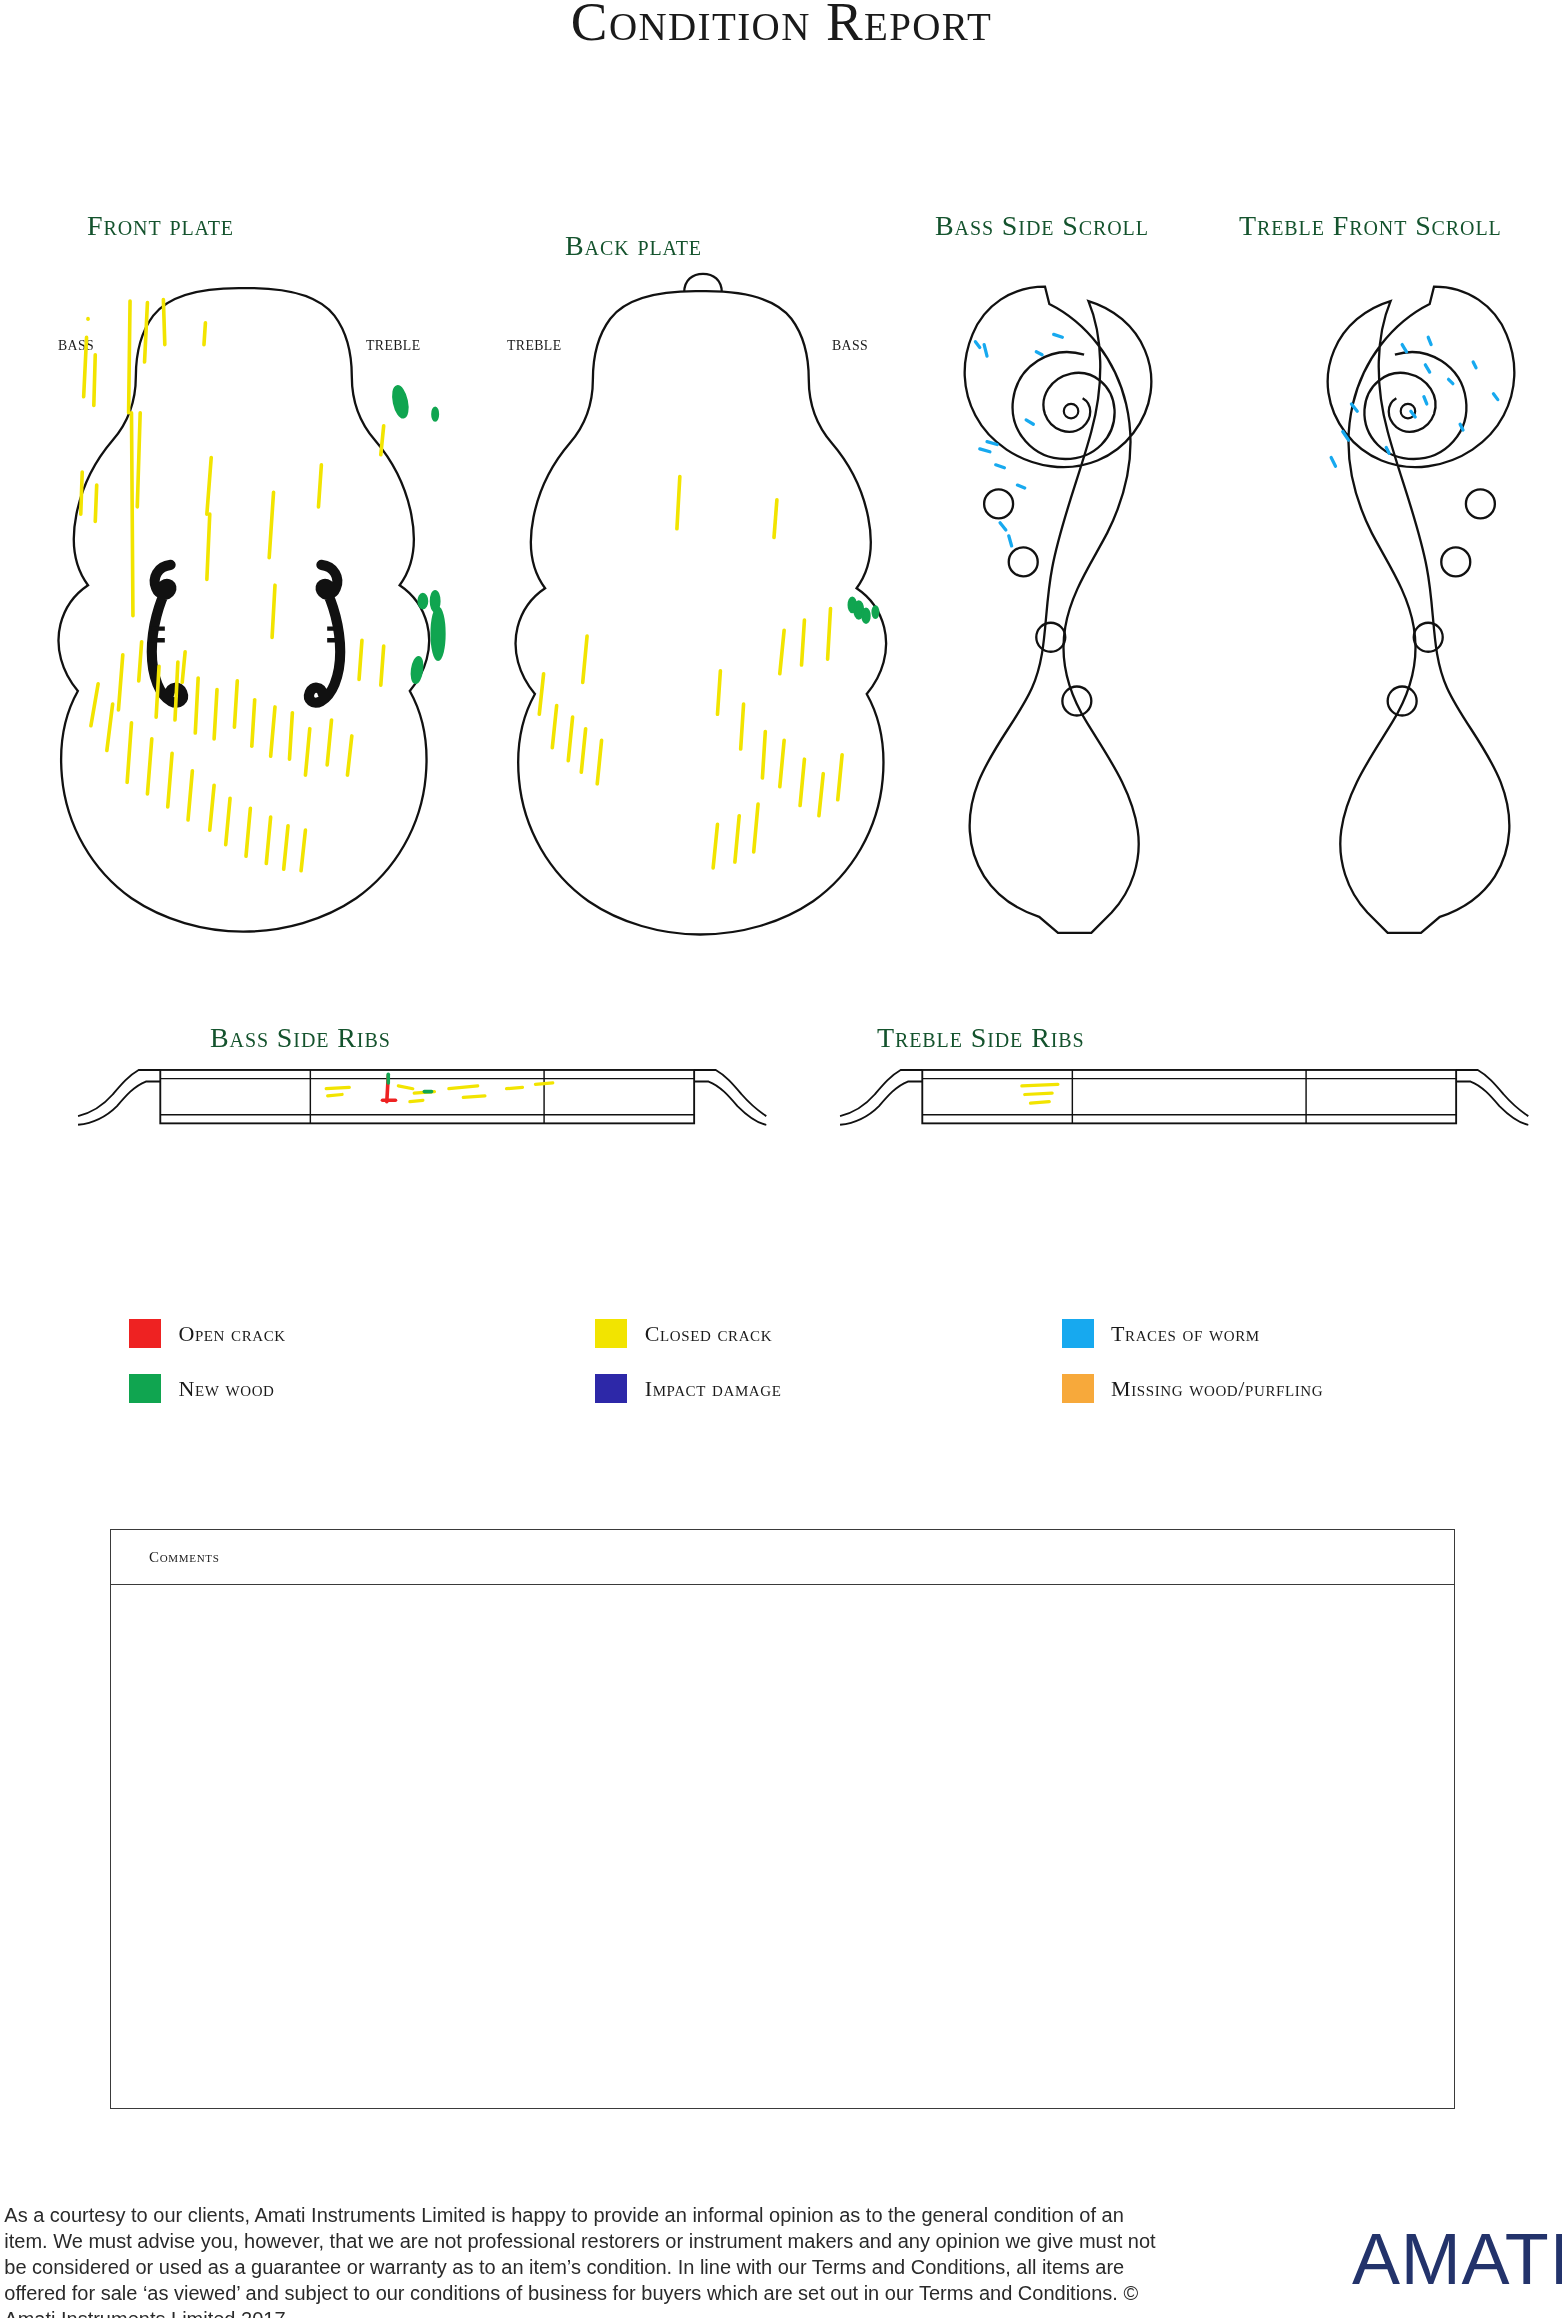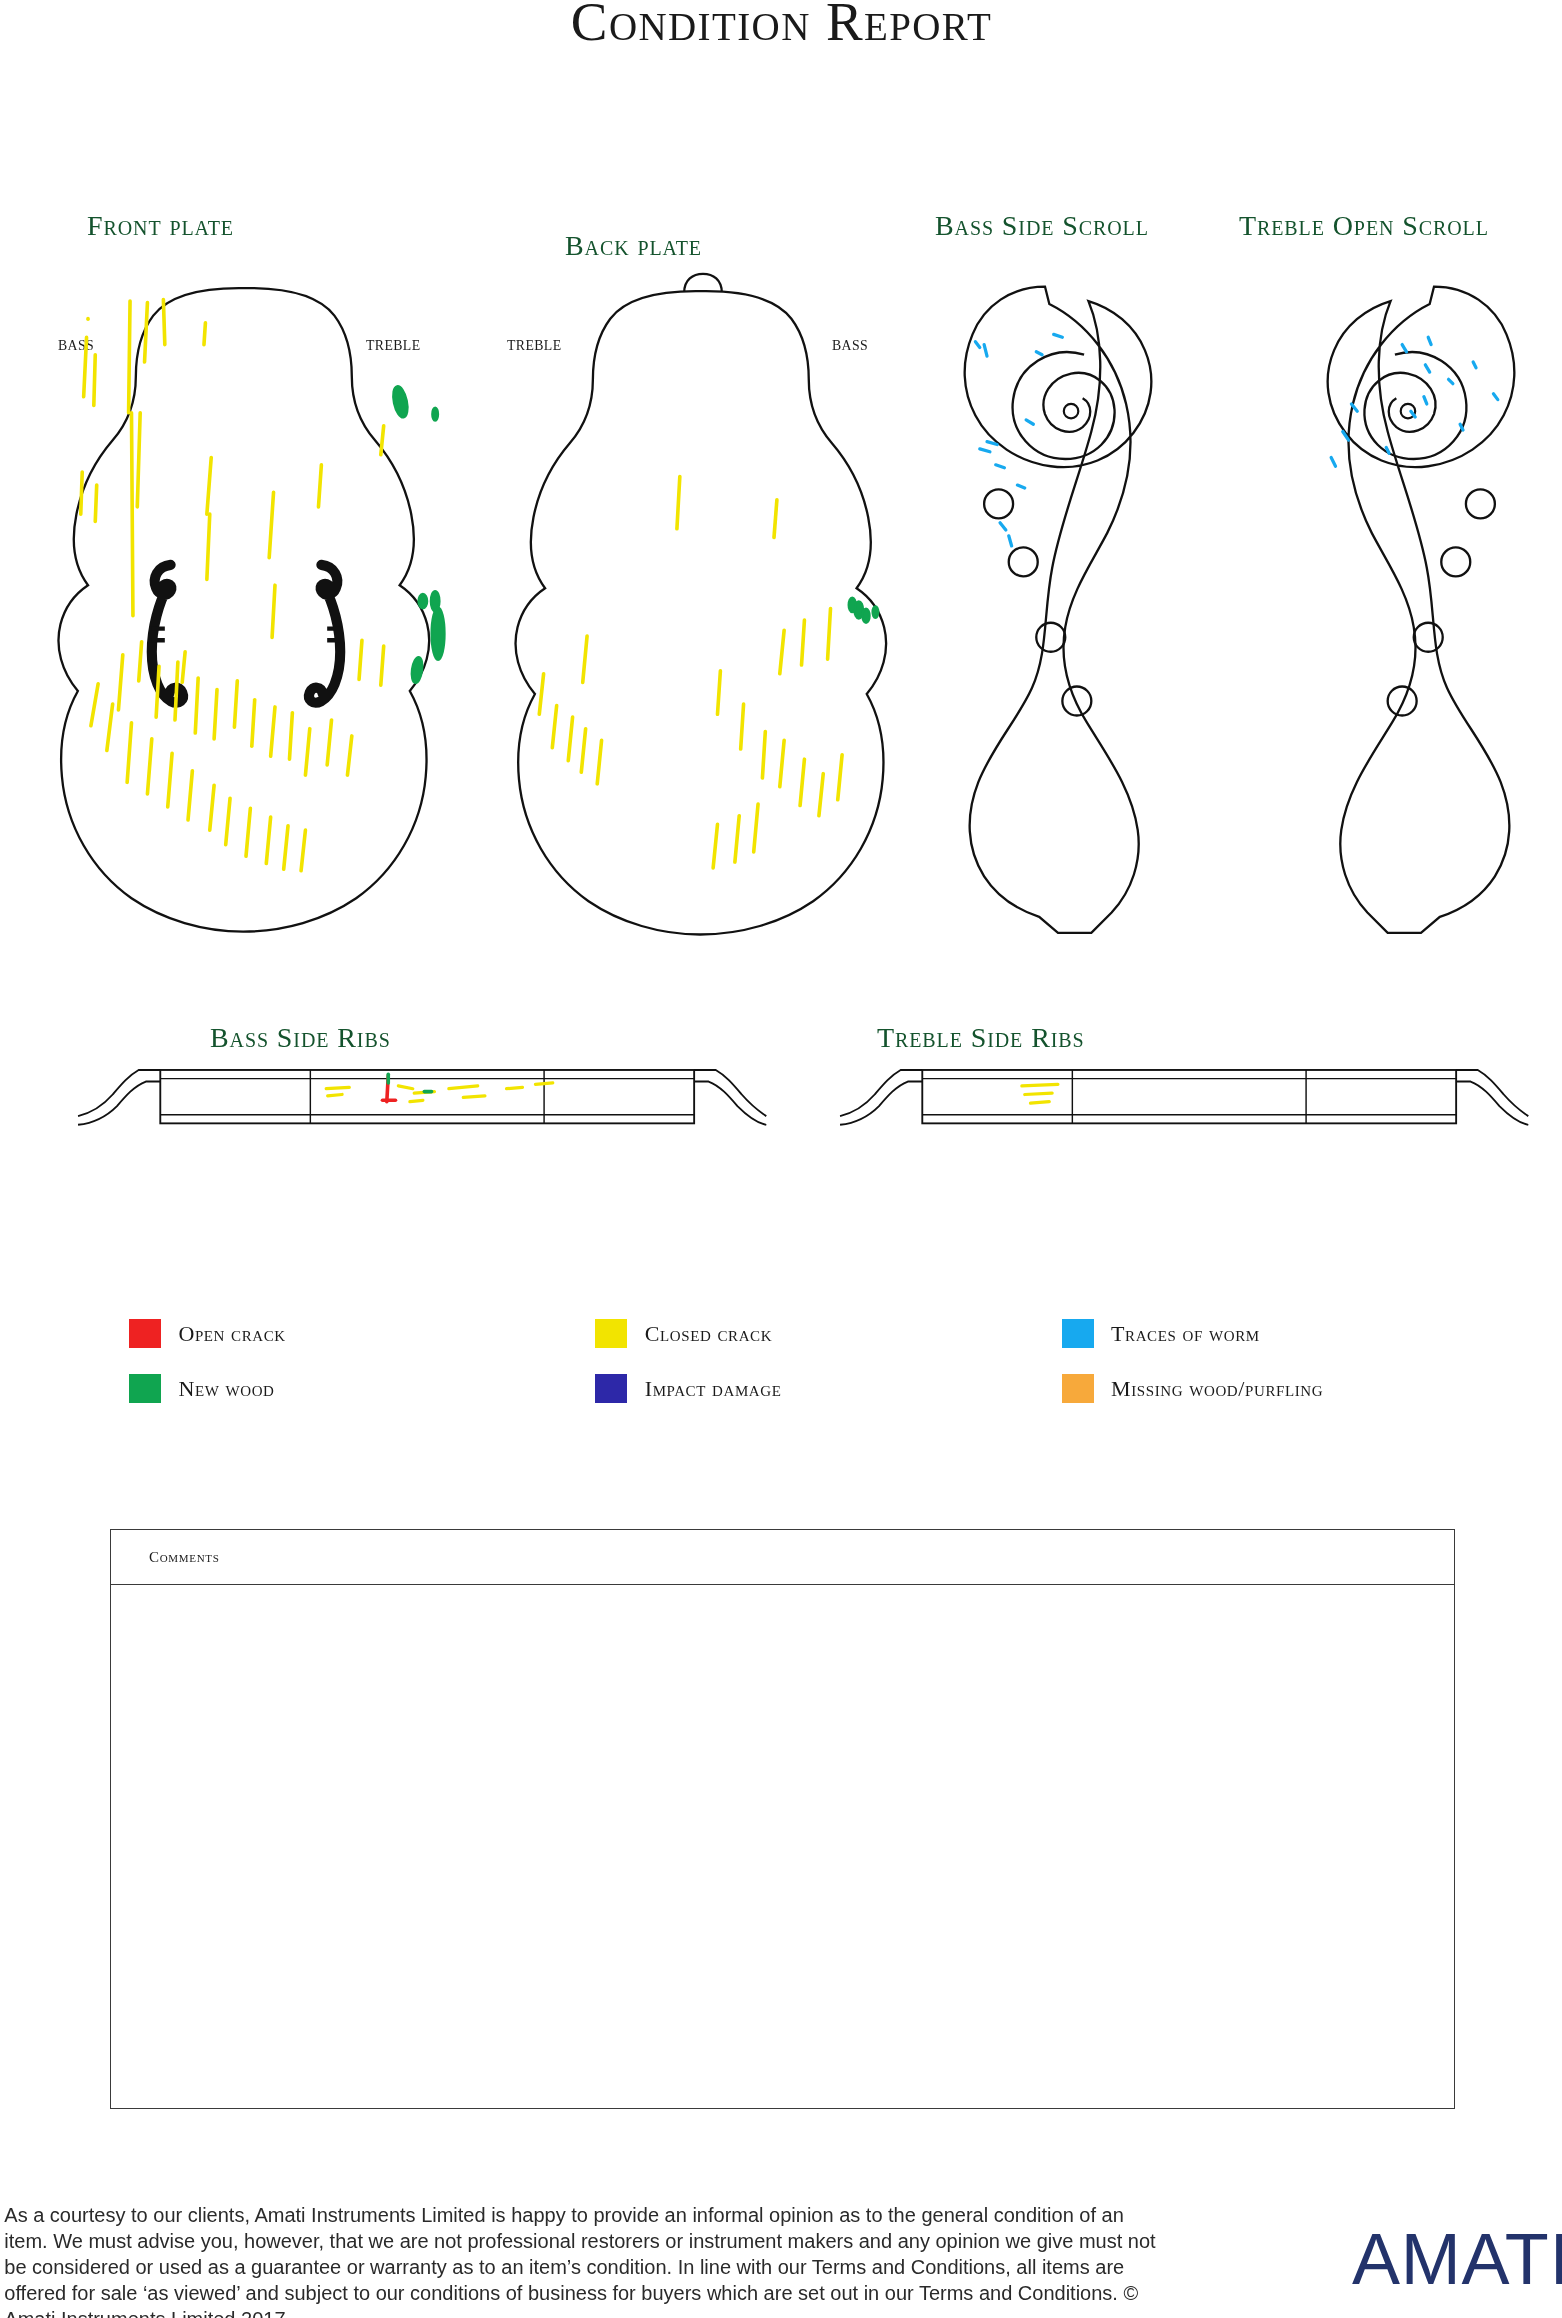--- a/index.html
+++ b/index.html
@@ -165,21 +165,21 @@
 </head>
 <body>
 
 <div class="page">
 
   <div class="title">Condition Report</div>
 
   <div class="sec-label" style="left:87px; top:210px; width:246px;">Front plate</div>
   <div class="sec-label" style="left:565px; top:210px; width:246px;margin-top:20px;">Back plate</div>
   <div class="sec-label" style="left:935px; top:210px; width:275px;">Bass Side Scroll</div>
-  <div class="sec-label" style="left:1239px; top:210px; width:304px;">Treble Open Scroll</div>
+  <div class="sec-label" style="left:1239px; top:210px; width:304px;">Treble Front Scroll</div>
 
   <div class="sec-label" style="left:210px; top:1022px; width:348px;">Bass Side Ribs</div>
   <div class="sec-label" style="left:877px; top:1022px; width:362px;">Treble Side Ribs</div>
 
   <div class="tiny-label" style="left:58px; top:338px;">BASS</div>
   <div class="tiny-label" style="left:366px; top:338px;">TREBLE</div>
   <div class="tiny-label" style="left:507px; top:338px;">TREBLE</div>
   <div class="tiny-label" style="left:832px; top:338px;">BASS</div>
 
   <div class="diagram" style="left:43px; top:275px;">

